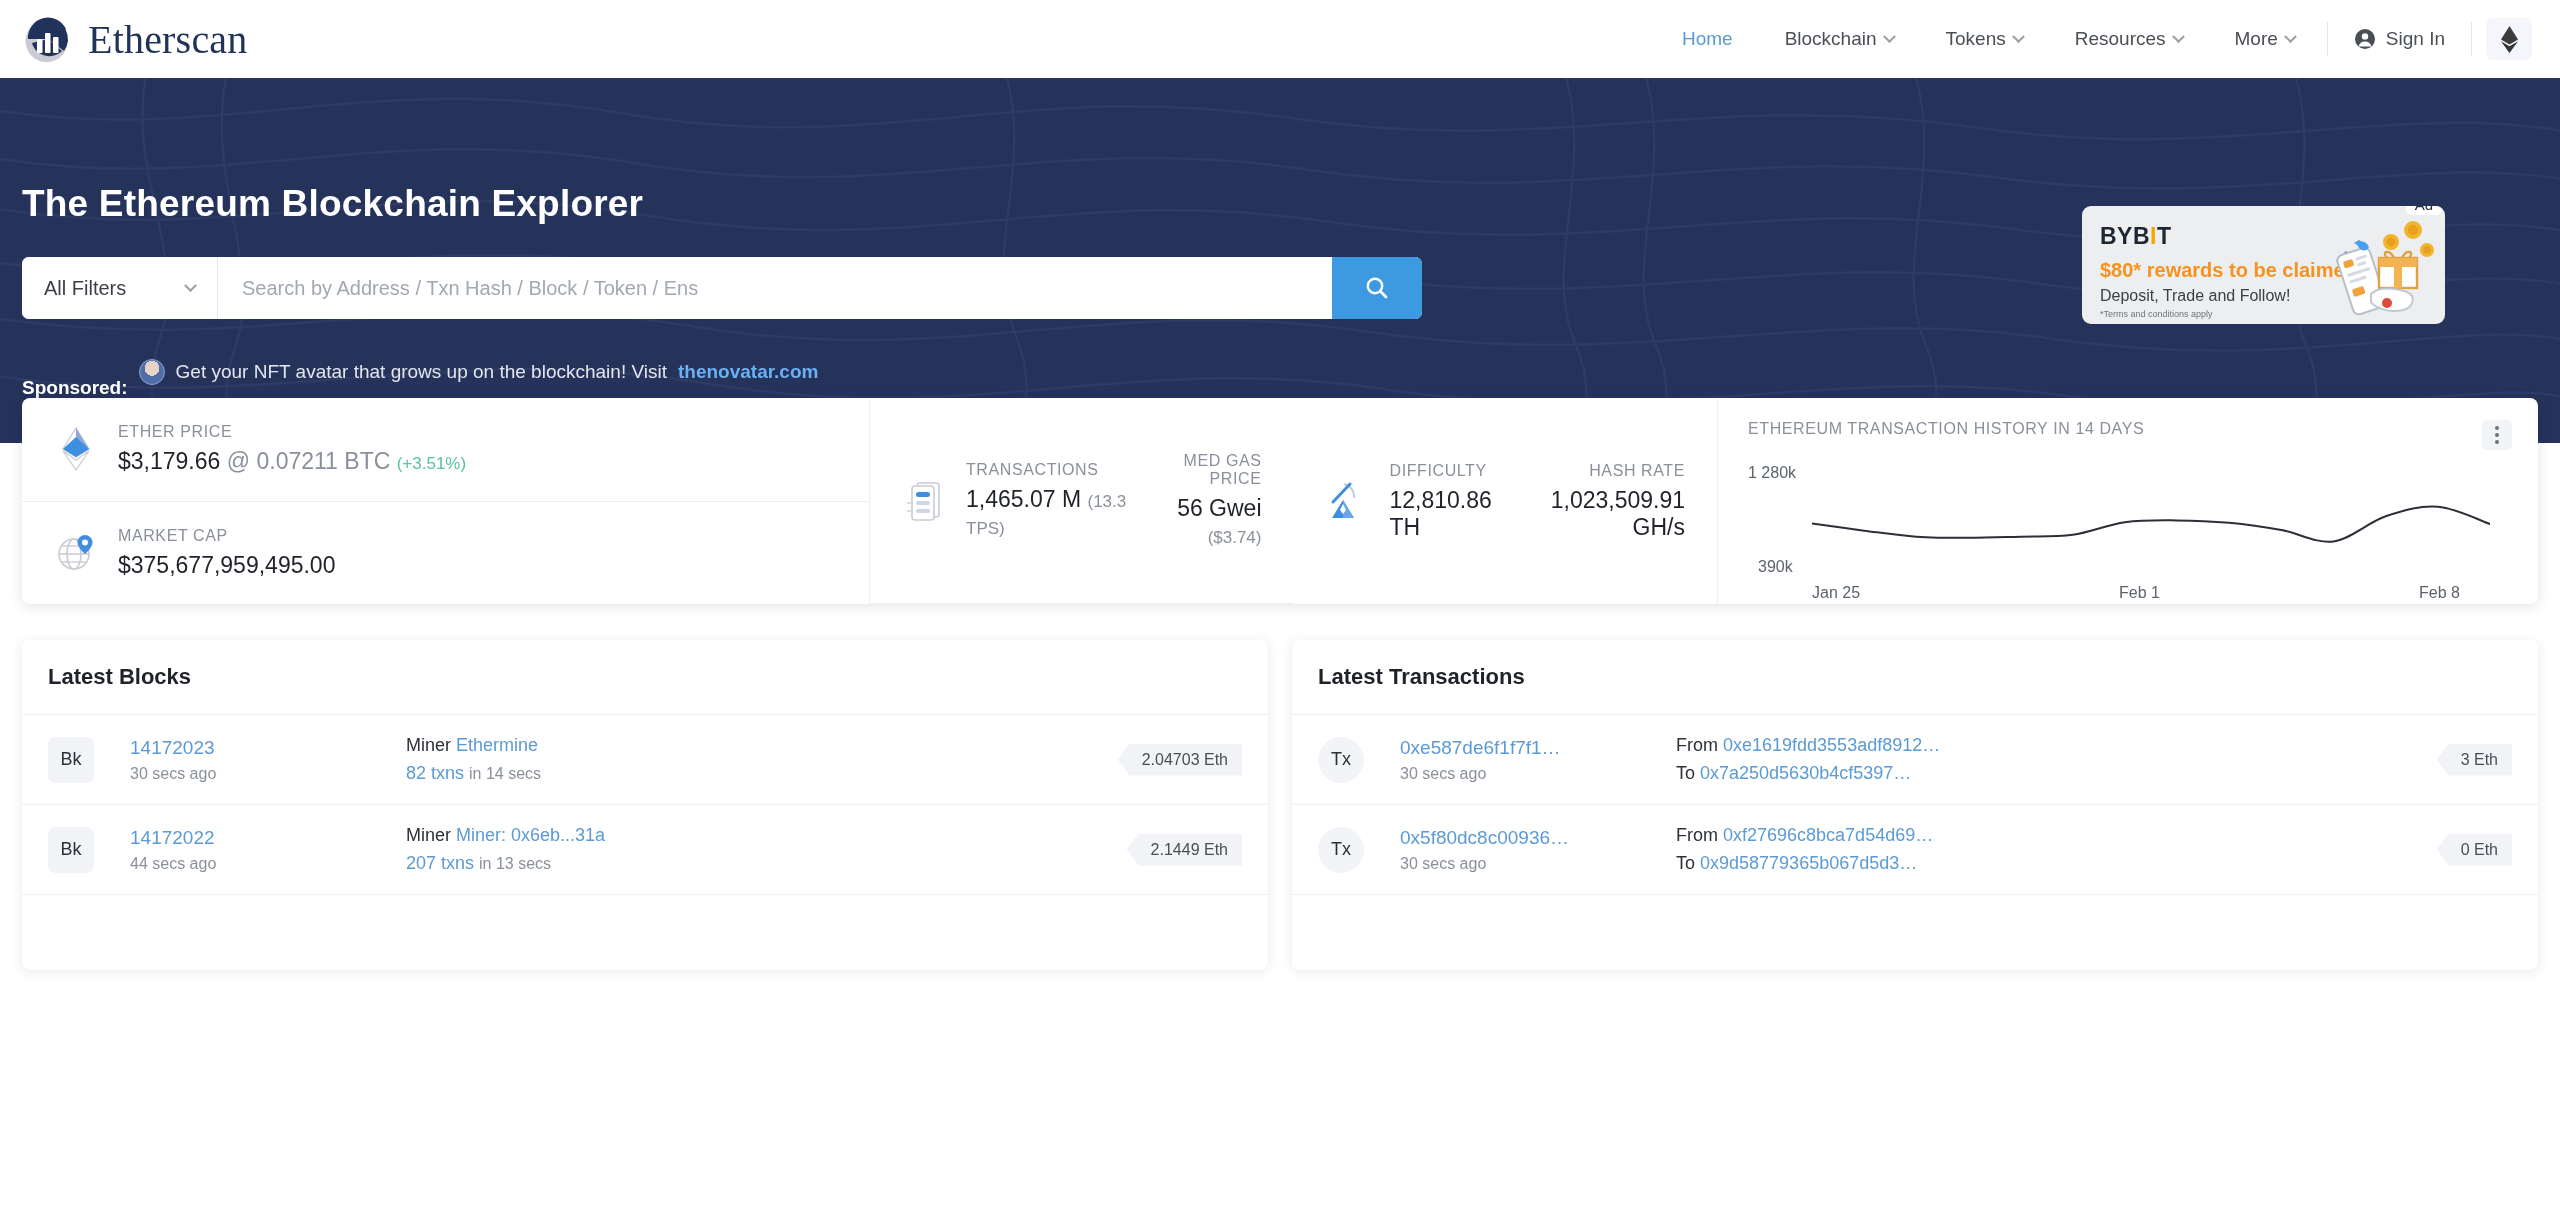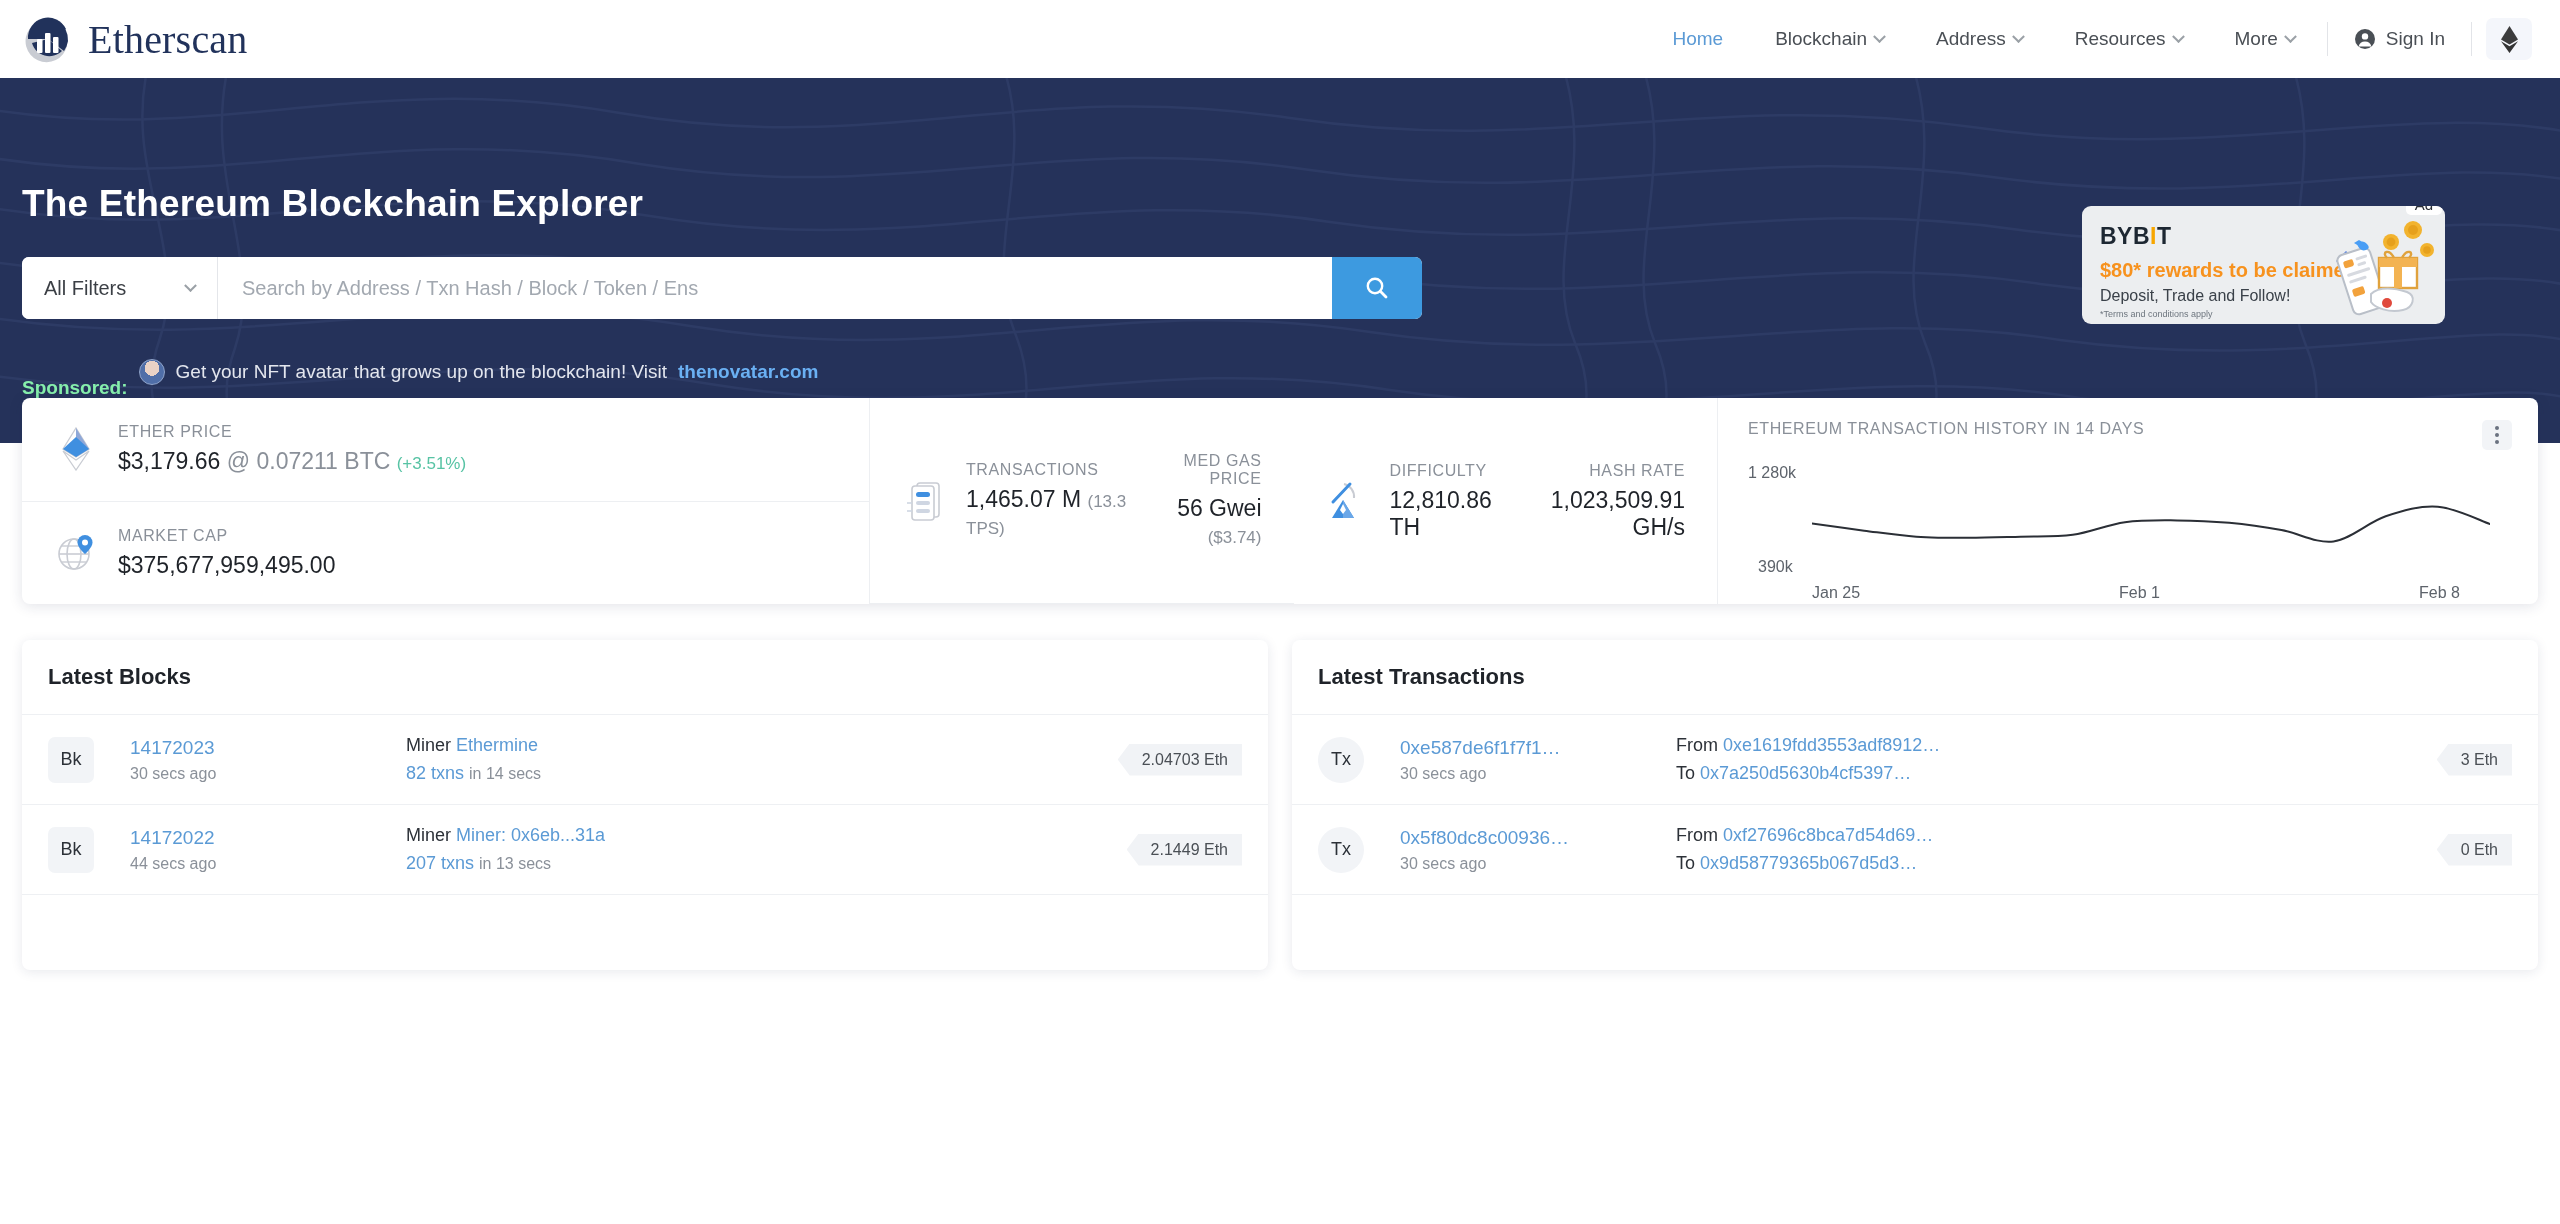--- a/index.html
+++ b/index.html
@@ -115,21 +115,21 @@
     display: flex; align-items: center; justify-content: center;
     cursor: pointer;
     border: none;
   }
   .sponsored {
     margin-top: 26px;
     display: flex; align-items: center; gap: 11px;
     font-size: 19px;
     color: #e3e6ee;
   }
-  .sponsored b { color: #86efac; font-weight: bold; margin-top: 32px; }
+  .sponsored b { color: #ffffff; font-weight: bold; margin-top: 32px; }
   .spon-avatar {
     width: 26px; height: 26px; border-radius: 50%;
     background: radial-gradient(circle at 50% 35%, #e9d2c6 0 38%, #4f6ea8 38% 100%);
     border: 1px solid #8fa4cb;
     flex: none;
   }
   .spon-link { color: #6ab0f3; font-weight: bold; }
 
   
   .ad-box {
@@ -263,21 +263,21 @@
 
   <div class="nav-right">
     <div class="nav-item active">
       <span>Home</span>
     </div>
     <div class="nav-item">
       <span>Blockchain</span>
       <span class="chev"></span>
     </div>
     <div class="nav-item">
-      <span>Address</span>
+      <span>Tokens</span>
       <span class="chev"></span>
     </div>
     <div class="nav-item">
       <span>Resources</span>
       <span class="chev"></span>
     </div>
     <div class="nav-item">
       <span>More</span>
       <span class="chev"></span>
     </div>

